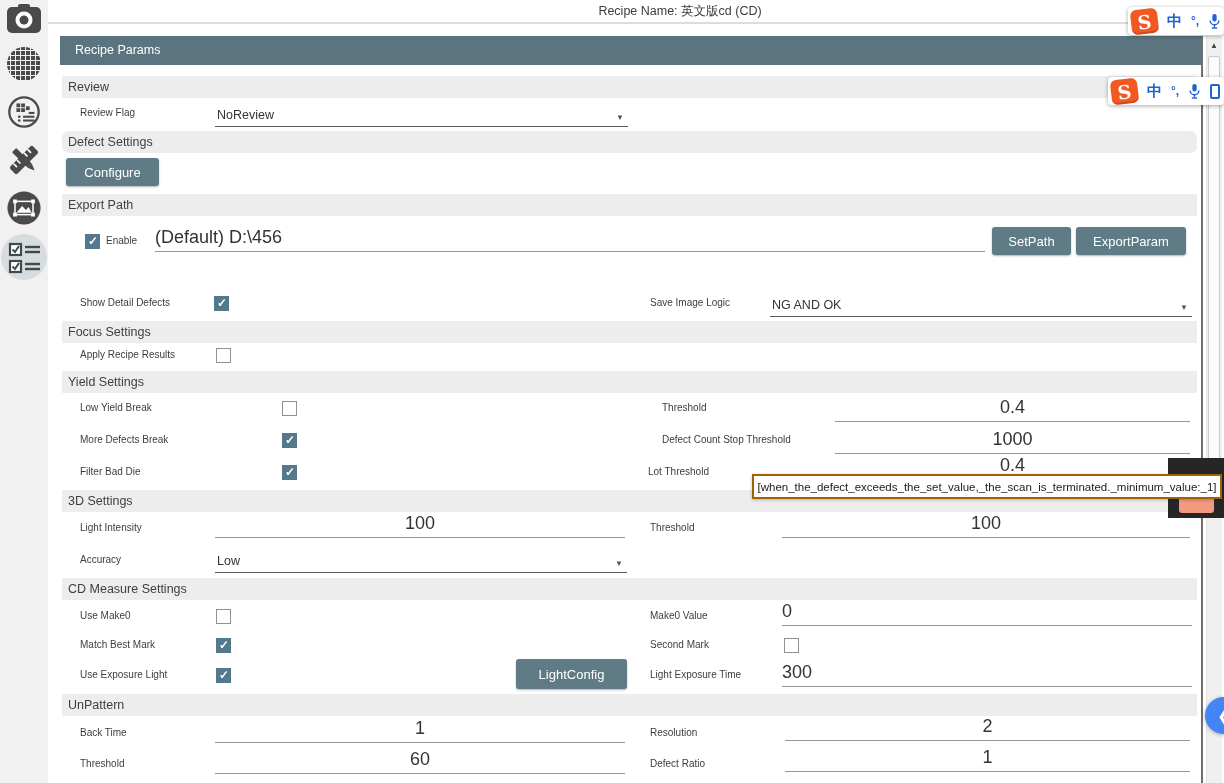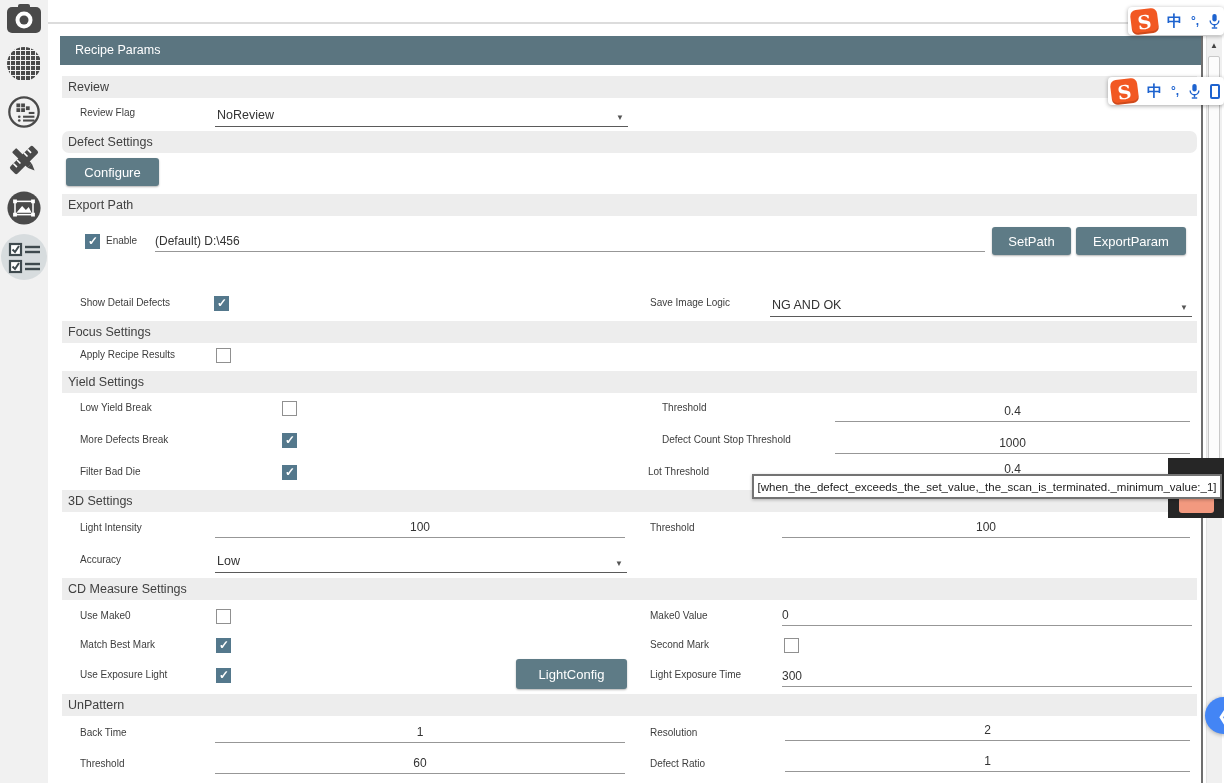--- a/index.html
+++ b/index.html
@@ -35,31 +35,31 @@
 
   .lbl { position:absolute; font-size:10px; color:#3d3d3d; white-space:nowrap; }
 
   .chk { position:absolute; width:15px; height:15px; border:1px solid #909090; background:#fff; cursor:pointer; }
   .chk.checked { background:#54788c; border-color:#54788c; }
   .chk.checked::after { content:"✓"; position:absolute; left:2px; top:-1px; color:#fff; font-size:12px; font-weight:bold; }
 
   .btn { position:absolute; background:#5e7b86; color:#fff; font-size:13px; display:flex; align-items:center;
          justify-content:center; border-radius:3px; box-shadow:0 1px 2px rgba(0,0,0,.3); cursor:pointer; white-space:nowrap; }
 
-  .input { position:absolute; border-bottom:1px solid #979797; font-size:12px; color:#333;
+  .input { position:absolute; border-bottom:1px solid #979797; font-size:18px; color:#333;
            display:flex; align-items:flex-end; padding-bottom:3px; cursor:text; white-space:nowrap; }
   .input.center { justify-content:center; }
 
   .dd { position:absolute; border-bottom:1px solid #5a5a5a; cursor:pointer; }
   .dd .val { position:absolute; left:2px; bottom:4px; font-size:12.5px; color:#333; white-space:nowrap; }
   .dd .arr { position:absolute; right:4px; bottom:4px; font-size:8px; color:#555; }
 
   
   .tooltip { position:absolute; left:752px; top:474px; width:470px; height:25px; background:#fff;
-             border:2px solid #737373; z-index:40; display:flex; align-items:center; justify-content:center;
+             border:2px solid #a16207; z-index:40; display:flex; align-items:center; justify-content:center;
              font-size:11.5px; color:#1c1c1c; white-space:nowrap; box-shadow:0 1px 3px rgba(0,0,0,.25); }
 
   
   .dark-box { position:absolute; left:1168px; top:458px; width:56px; height:60px; background:#262626; z-index:35; }
   .salmon-btn { position:absolute; left:11px; top:29px; width:35px; height:26px; background:#f2997f; border-radius:3px; cursor:pointer; }
 
   
   .blue-circle { position:absolute; left:1205px; top:697px; width:37px; height:37px; border-radius:50%;
                  background:#4385f5; z-index:20; color:#fff; display:flex; align-items:center; justify-content:center;
                  font-size:14px; font-weight:bold; cursor:pointer; box-shadow:0 1px 4px rgba(0,0,0,.3); }
@@ -169,20 +169,21 @@
         <g stroke="#3f4a4e" stroke-width="2.4">
           <line x1="17" y1="6" x2="32" y2="6"></line>
             <line x1="17" y1="11" x2="32" y2="11"></line>
           <line x1="17" y1="23" x2="32" y2="23"></line>
             <line x1="17" y1="28" x2="32" y2="28"></line>
         </g>
       </svg>
     </div>
   </div>
 
+  <div class="titletext">Recipe Name: 英文版cd (CD)</div>
   <div class="hline"></div>
 
   <div class="panelbar">Recipe Params</div>
   <div class="panel-rborder"></div>
 
   <div class="sb-track"></div>
   <div class="sb-up">▲</div>
   <div class="sb-thumb"></div>
 
   <div class="sec" style="top:76px;">Review</div>

